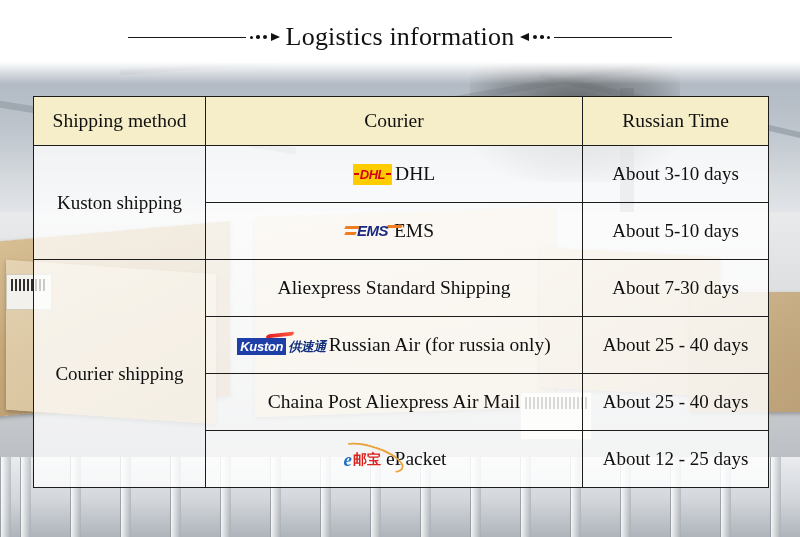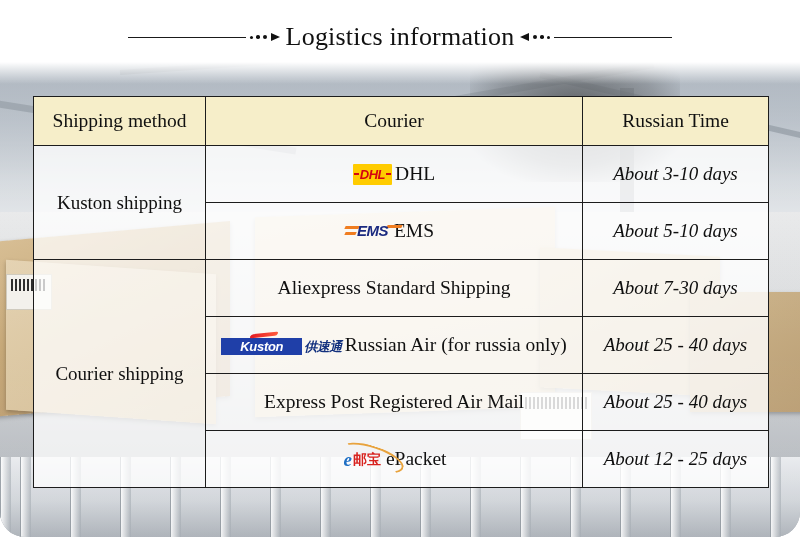--- a/index.html
+++ b/index.html
@@ -7,21 +7,20 @@
     padding: 0;
     background: #ffffff;
   }
   #page {
     position: relative;
     width: 800px;
     height: 537px;
     overflow: hidden;
     background: #ffffff;
     font-family: "Liberation Serif", "DejaVu Serif", serif;
-    border-radius: 25px;
   }
 
   
   .bg-photo {
     position: absolute;
     left: 0;
     top: 62px;
     width: 800px;
     height: 475px;
     overflow: hidden;
@@ -168,21 +167,20 @@
   td.method-cell {
     font-size: 19px;
     background: rgba(255,255,255,.34);
   }
   td.courier-cell {
     height: 56px;
     background: rgba(255,255,255,.52);
   }
   td.time-cell {
     background: rgba(255,255,255,.50);
-    font-style: italic;
   }
   .courier-inner {
     display: flex;
     align-items: center;
     justify-content: center;
     gap: 3px;
     white-space: nowrap;
   }
   .courier-label { font-size: 19.5px; color: #101010; }
 
@@ -244,21 +242,21 @@
   
   .logo-kuston { align-items: center; gap: 2px; position: relative; padding-top: 2px; }
   .logo-kuston .k-word {
     background: #1f3fa8;
     color: #ffffff;
     font-family: "Liberation Sans", sans-serif;
     font-style: italic;
     font-weight: bold;
     font-size: 13px;
     line-height: 15px;
-    padding: 1px 19px;
+    padding: 1px 3px;
     letter-spacing: -.3px;
   }
   .logo-kuston .k-cn {
     color: #12307e;
     font-family: "DejaVu Sans", sans-serif;
     font-weight: bold;
     font-size: 13px;
     font-style: italic;
     line-height: 15px;
     letter-spacing: -.5px;
@@ -452,21 +450,21 @@
               </span>
               <span class="courier-label">Russian Air (for russia only)</span>
             </span>
           </td>
           <td class="time-cell">About 25 - 40 days</td>
         </tr>
 
         <tr>
           <td class="courier-cell">
             <span class="courier-inner">
-              <span class="courier-label">Express Post Registered Air Mail</span>
+              <span class="courier-label">Chaina Post Aliexpress Air Mail</span>
             </span>
           </td>
           <td class="time-cell">About 25 - 40 days</td>
         </tr>
 
         <tr>
           <td class="courier-cell">
             <span class="courier-inner">
               <span class="logo logo-epacket">
                 <span class="e-arc"></span>

